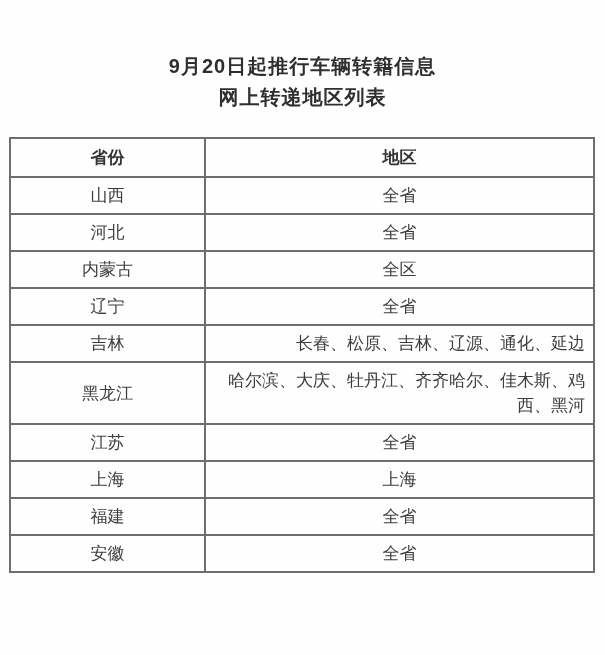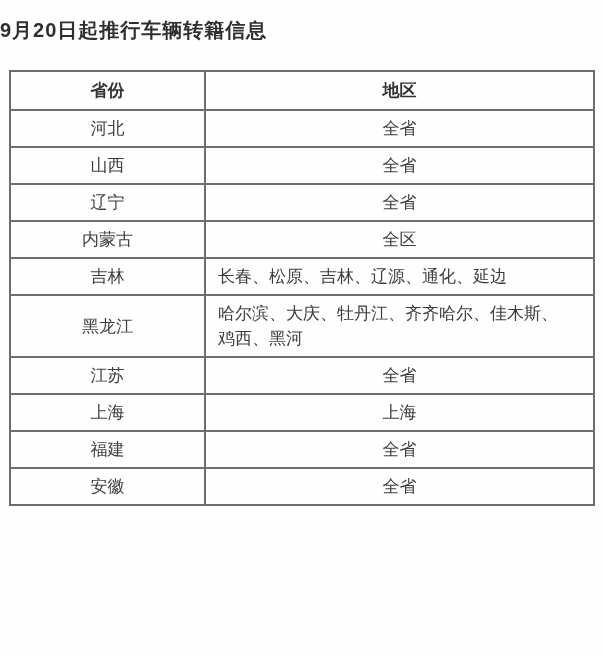--- a/index.html
+++ b/index.html
@@ -11,25 +11,27 @@
     width: 605px;
     height: 655px;
     background: #fefefe;
     font-family: "Liberation Sans", "DejaVu Sans", sans-serif;
     color: #3d3d3d;
     overflow: hidden;
     box-sizing: border-box;
   }
   .title {
     padding-top: 15px;
+    text-align: center;
     font-size: 20px;
     font-weight: bold;
     color: #2f2f2f;
     line-height: 31px;
     letter-spacing: 1px;
+    margin-top: 36px;
   }
   table.region-table {
     border-collapse: collapse;
     margin: 24px 0 16px 9px;
     width: 586px;
     table-layout: fixed;
   }
   .region-table th,
   .region-table td {
     border: 2px solid #6e6e6e;
@@ -42,61 +44,62 @@
   }
   .region-table th {
     font-weight: bold;
     color: #333333;
     padding: 6px 10px;
   }
   .region-table .col-province {
     width: 195px;
   }
   .region-table td.reg.left {
-    text-align: left;
+    text-align: right;
     padding-left: 12px;
-    padding-right: 28px;
+    padding-right: 8px;
   }
 </style>
 </head>
 <body>
 
 <div class="page">
 
   <div class="title">
     <div>9月20日起推行车辆转籍信息</div>
+    <div>网上转递地区列表</div>
   </div>
 
   <table class="region-table">
     <colgroup>
       <col class="col-province">
       <col class="col-region">
     </colgroup>
     <thead>
       <tr>
         <th>省份</th>
         <th>地区</th>
       </tr>
     </thead>
     <tbody>
       <tr>
-        <td class="prov">河北</td>
-        <td class="reg">全省</td>
-      </tr>
-      <tr>
         <td class="prov">山西</td>
         <td class="reg">全省</td>
       </tr>
       <tr>
-        <td class="prov">辽宁</td>
+        <td class="prov">河北</td>
         <td class="reg">全省</td>
       </tr>
       <tr>
         <td class="prov">内蒙古</td>
         <td class="reg">全区</td>
+      </tr>
+      <tr>
+        <td class="prov">辽宁</td>
+        <td class="reg">全省</td>
       </tr>
       <tr>
         <td class="prov">吉林</td>
         <td class="reg left">长春、松原、吉林、辽源、通化、延边</td>
       </tr>
       <tr>
         <td class="prov">黑龙江</td>
         <td class="reg left">哈尔滨、大庆、牡丹江、齐齐哈尔、佳木斯、鸡西、黑河</td>
       </tr>
       <tr>

